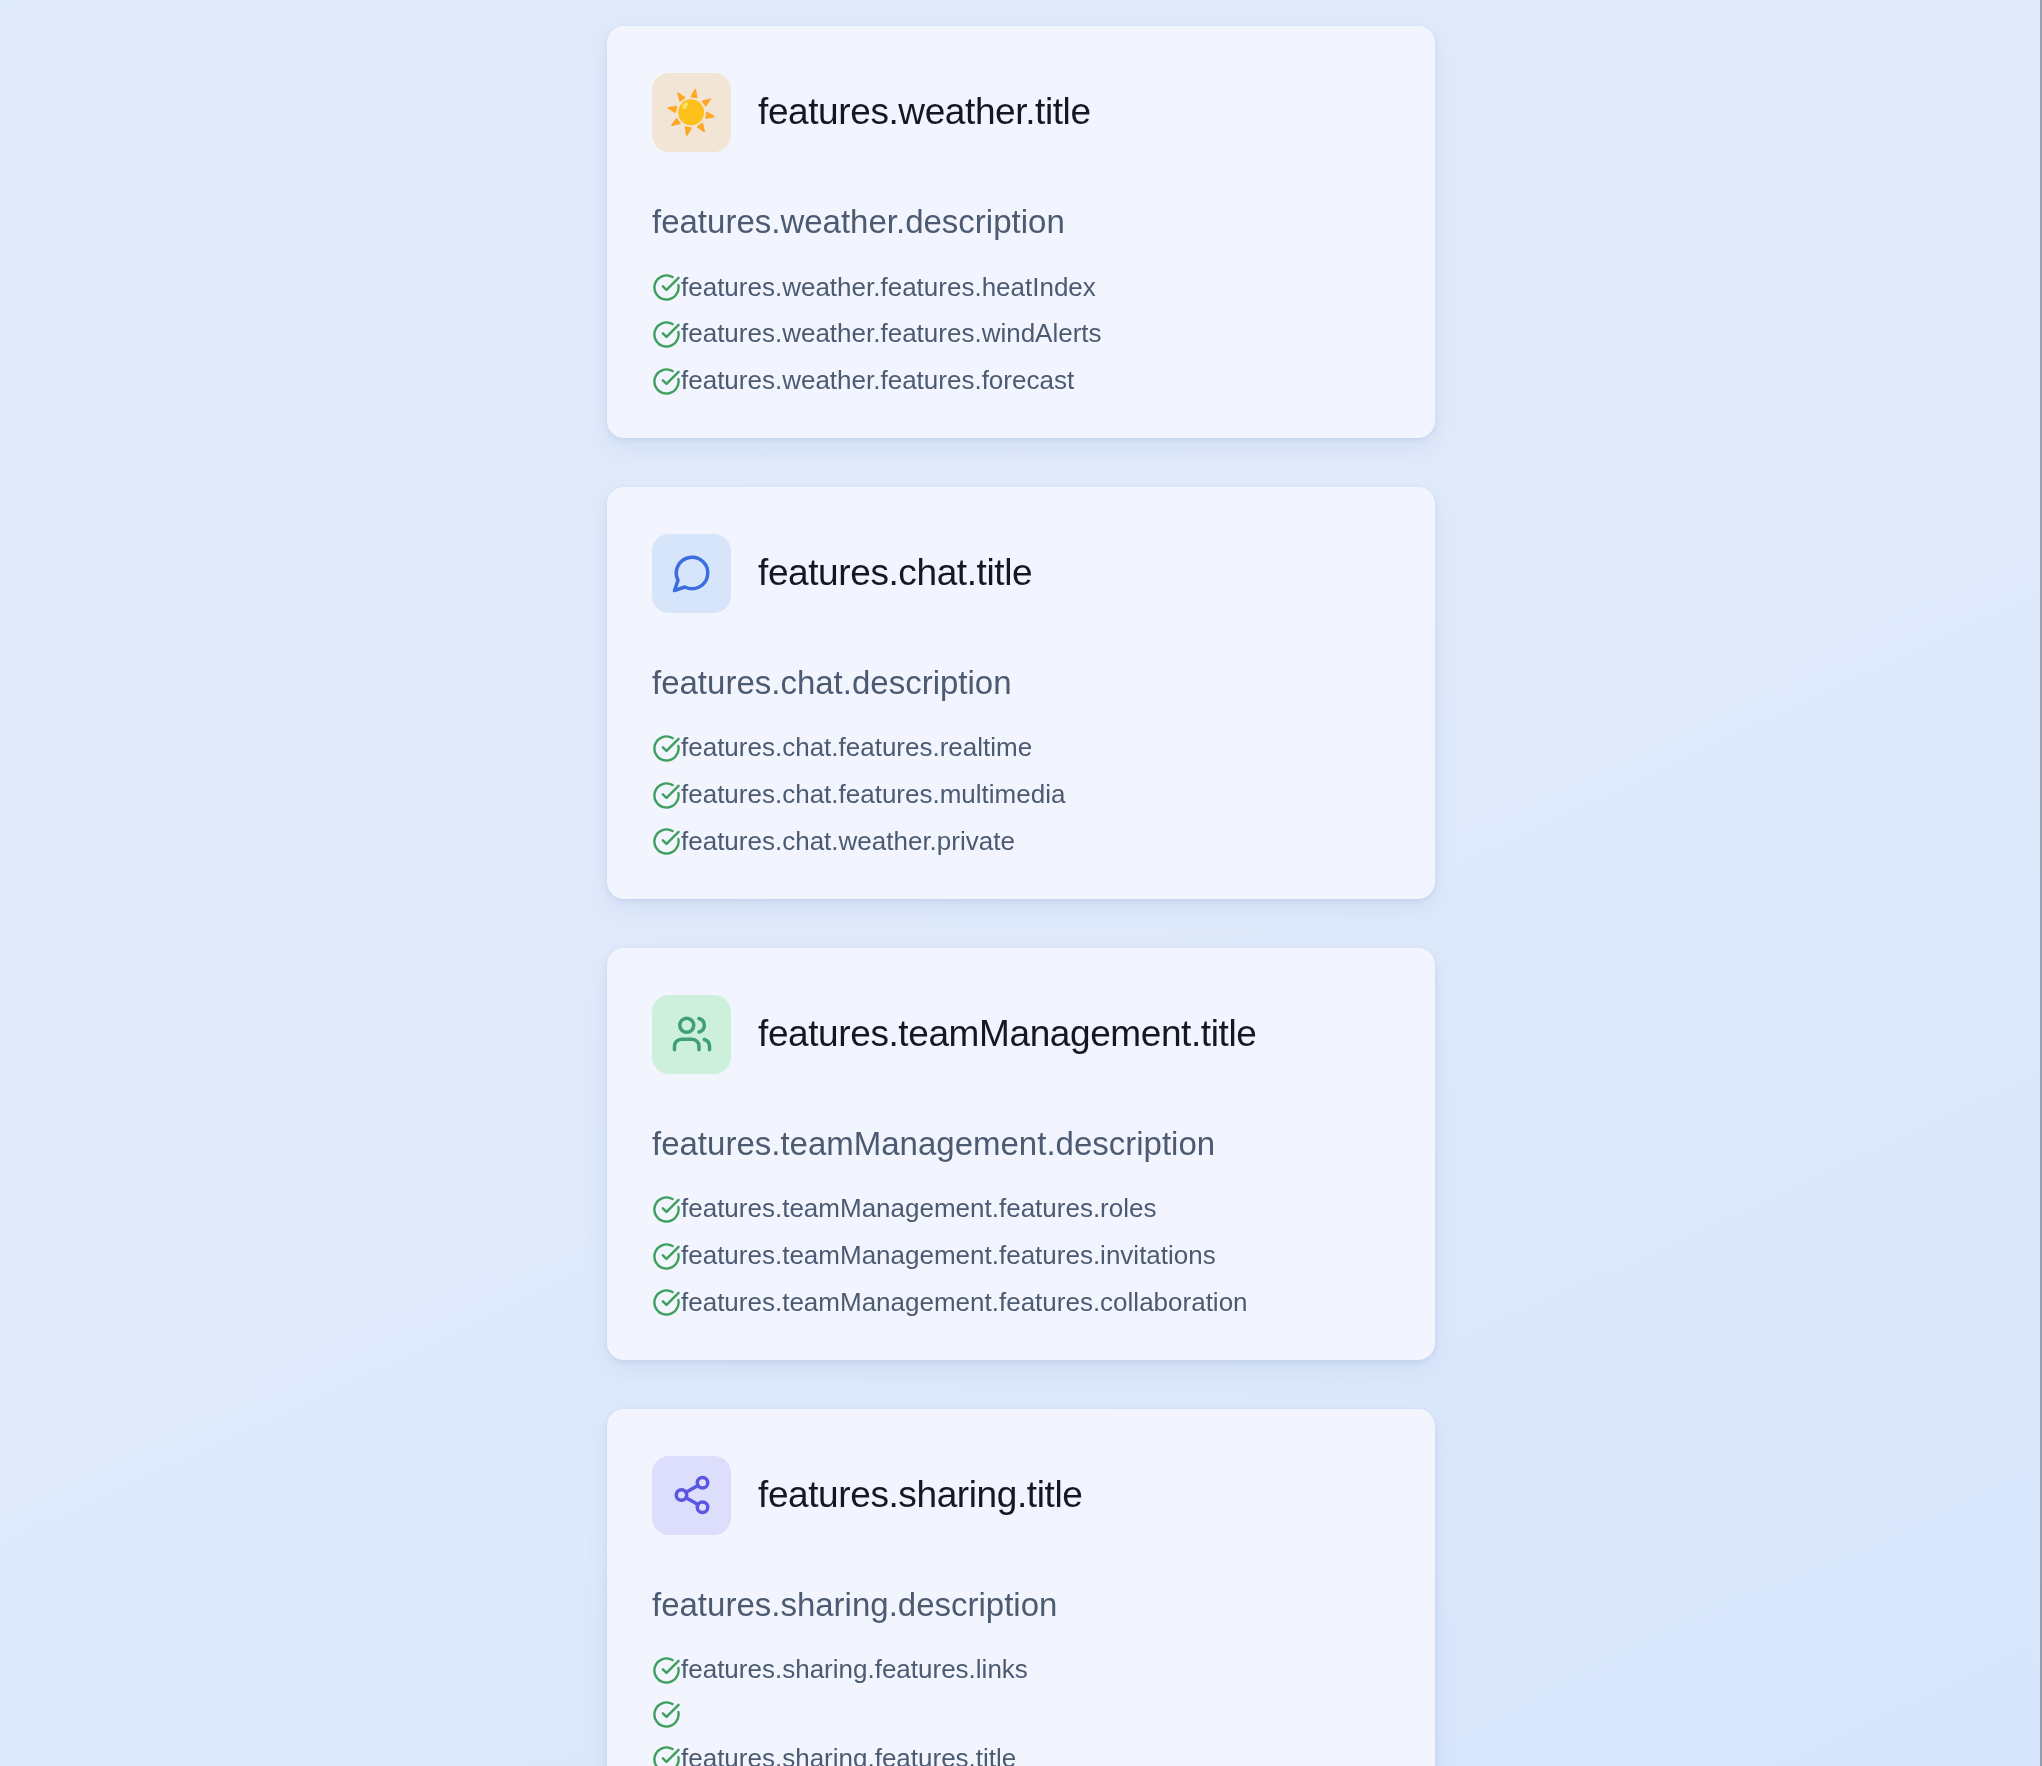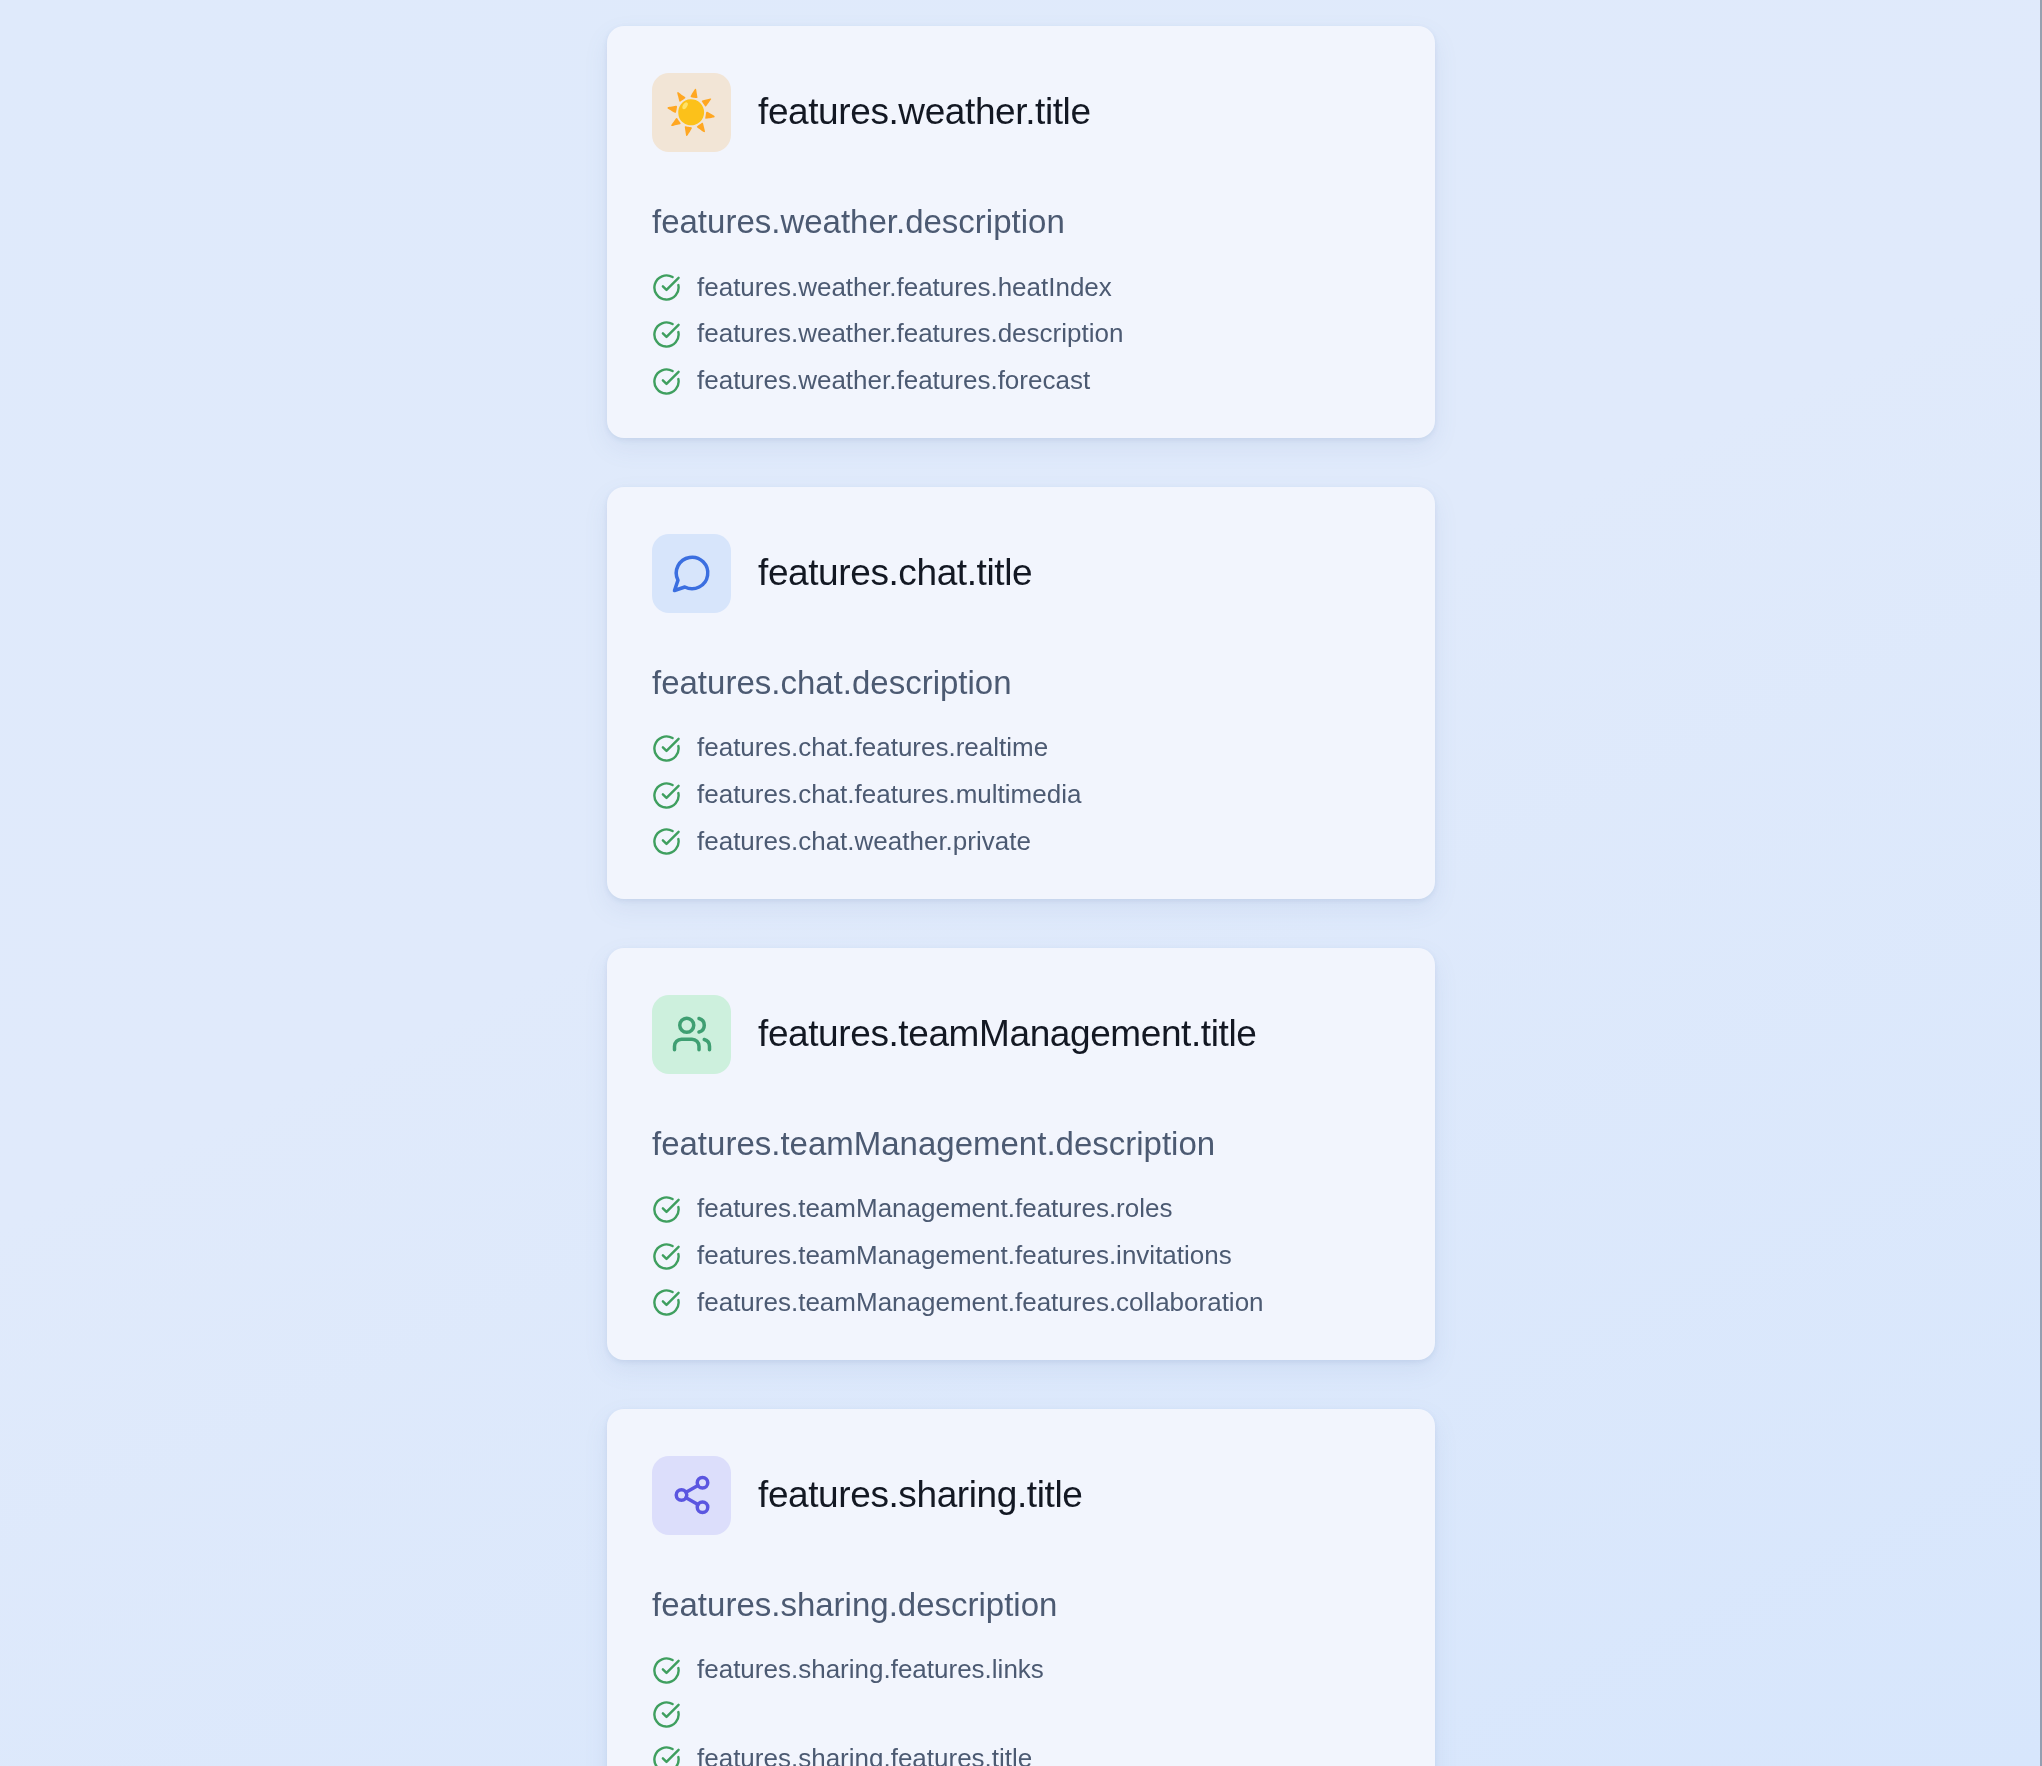--- a/index.html
+++ b/index.html
@@ -98,21 +98,20 @@
     margin-top: 26px;
     list-style: none;
     display: flex;
     flex-direction: column;
     gap: 13px;
   }
 
   .feature-item {
     display: flex;
     align-items: center;
-    gap: 16px;
     font-size: 26px;
     color: #4c5a72;
     line-height: 1.3;
   }
 
   .check-icon {
     width: 29px;
     height: 29px;
     min-width: 29px;
     display: block;
@@ -140,21 +139,21 @@
             <path d="M21.8 10A10 10 0 1 1 17 3.34"></path>
               <path d="m9 11 3 3L22 4"></path>
           </svg>
           <span>features.weather.features.heatIndex</span>
         </li>
         <li class="feature-item">
           <svg class="check-icon" viewBox="0 0 24 24" fill="none" stroke="#3f9f5f" stroke-width="2" stroke-linecap="round" stroke-linejoin="round">
             <path d="M21.8 10A10 10 0 1 1 17 3.34"></path>
               <path d="m9 11 3 3L22 4"></path>
           </svg>
-          <span>features.weather.features.description</span>
+          <span>features.weather.features.windAlerts</span>
         </li>
         <li class="feature-item">
           <svg class="check-icon" viewBox="0 0 24 24" fill="none" stroke="#3f9f5f" stroke-width="2" stroke-linecap="round" stroke-linejoin="round">
             <path d="M21.8 10A10 10 0 1 1 17 3.34"></path>
               <path d="m9 11 3 3L22 4"></path>
           </svg>
           <span>features.weather.features.forecast</span>
         </li>
       </ul>
     </section>

